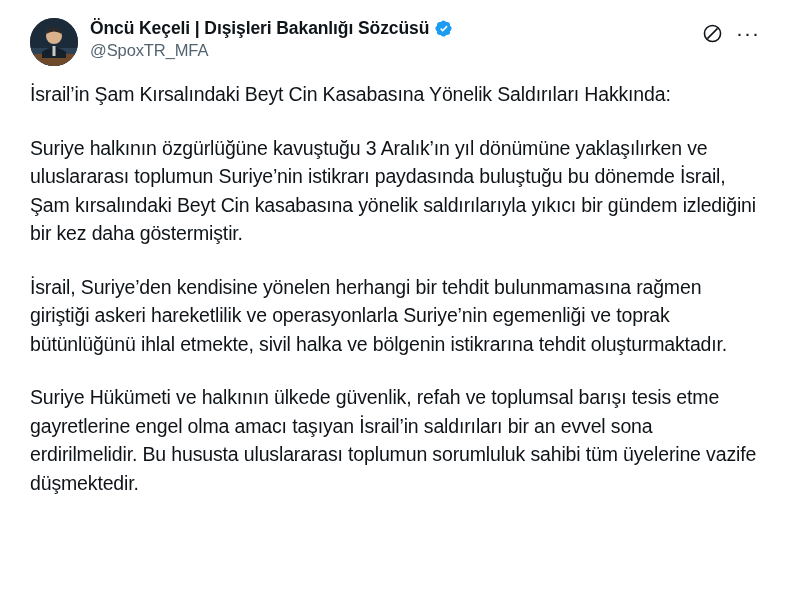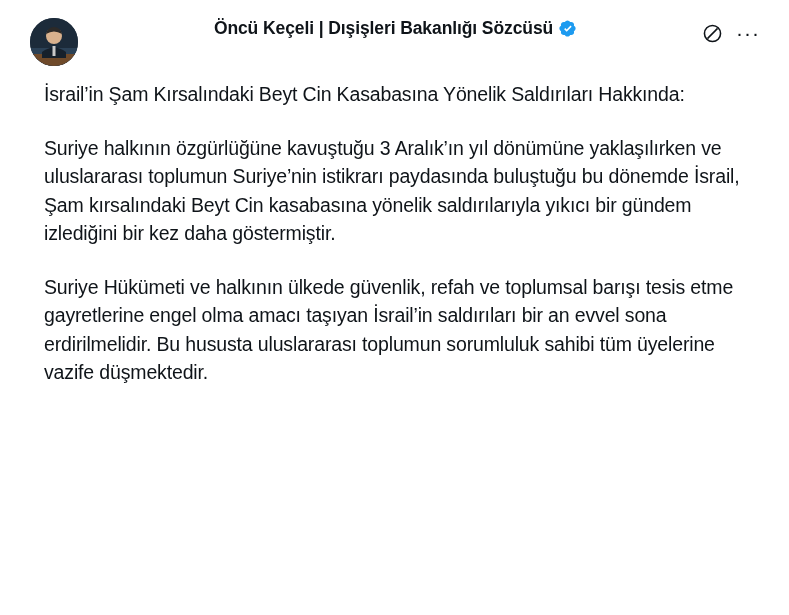--- a/index.html
+++ b/index.html
@@ -40,21 +40,21 @@
     flex: 0 0 48px;
     margin-right: 12px;
     margin-top: 2px;
     background: #203040;
     position: relative;
   }
   .avatar svg { display: block; }
 
   .name-block {
     display: flex;
-    flex-direction: row;
+    flex-direction: column;
     justify-content: center;
     flex: 1 1 auto;
     min-width: 0;
     padding-top: 2px;
   }
 
   .display-line {
     display: flex;
     align-items: center;
     gap: 5px;
@@ -109,21 +109,21 @@
   
   .tweet-body {
     font-size: 19.5px;
     line-height: 28.5px;
     color: #0f1419;
     letter-spacing: -0.15px;
     word-wrap: break-word;
   }
 
   .tweet-body p {
-    margin: 0 0 25px 14px;
+    margin: 0 0 25px 0;
   }
   .tweet-body p:last-child {
     margin-bottom: 0;
   }
 </style>
 </head>
 <body>
 
 <div class="tweet-card">
 
@@ -144,35 +144,37 @@
     <div class="name-block">
       <div class="display-line">
         <span class="display-name">Öncü Keçeli | Dışişleri Bakanlığı Sözcüsü</span>
         <span class="verified-badge">
           <svg width="19" height="19" viewBox="0 0 24 24" aria-hidden="true">
             <path fill="#1d9bf0" d="M22.25 12c0-1.43-.88-2.67-2.19-3.34.46-1.39.2-2.9-.81-3.91s-2.52-1.27-3.91-.81C14.67 2.63 13.43 1.75 12 1.75s-2.67.88-3.34 2.19c-1.39-.46-2.9-.2-3.91.81s-1.27 2.52-.81 3.91C2.63 9.33 1.75 10.57 1.75 12s.88 2.67 2.19 3.34c-.46 1.39-.2 2.9.81 3.91s2.52 1.27 3.91.81c.67 1.31 1.91 2.19 3.34 2.19s2.67-.88 3.34-2.19c1.39.46 2.9.2 3.91-.81s1.27-2.52.81-3.91c1.31-.67 2.19-1.91 2.19-3.34z"></path>
             <path fill="#ffffff" d="M10.97 16.03l-3.2-3.2 1.41-1.41 1.79 1.79 4.85-4.85 1.41 1.41-6.26 6.26z"></path>
           </svg>
         </span>
       </div>
+      <div class="handle">@SpoxTR_MFA</div>
     </div>
 
     <div class="header-actions">
       <div class="icon-btn">
         <svg width="21" height="21" viewBox="0 0 24 24" aria-hidden="true">
           <circle cx="12" cy="12" r="9.2" fill="none" stroke="#0f1419" stroke-width="1.8"></circle>
           <line x1="6.2" y1="17.8" x2="17.8" y2="6.2" stroke="#0f1419" stroke-width="1.8"></line>
         </svg>
       </div>
       <div class="icon-btn">
         <span class="dots">···</span>
       </div>
     </div>
 
   </div>
 
   <div class="tweet-body">
     <p>İsrail’in Şam Kırsalındaki Beyt Cin Kasabasına Yönelik Saldırıları Hakkında:</p>
     <p>Suriye halkının özgürlüğüne kavuştuğu 3 Aralık’ın yıl dönümüne yaklaşılırken ve uluslararası toplumun Suriye’nin istikrarı paydasında buluştuğu bu dönemde İsrail, Şam kırsalındaki Beyt Cin kasabasına yönelik saldırılarıyla yıkıcı bir gündem izlediğini bir kez daha göstermiştir.</p>
+    <p>İsrail, Suriye’den kendisine yönelen herhangi bir tehdit bulunmamasına rağmen giriştiği askeri hareketlilik ve operasyonlarla Suriye’nin egemenliği ve toprak bütünlüğünü ihlal etmekte, sivil halka ve bölgenin istikrarına tehdit oluşturmaktadır.</p>
     <p>Suriye Hükümeti ve halkının ülkede güvenlik, refah ve toplumsal barışı tesis etme gayretlerine engel olma amacı taşıyan İsrail’in saldırıları bir an evvel sona erdirilmelidir. Bu hususta uluslararası toplumun sorumluluk sahibi tüm üyelerine vazife düşmektedir.</p>
   </div>
 
 </div>
 
 </body></html>

